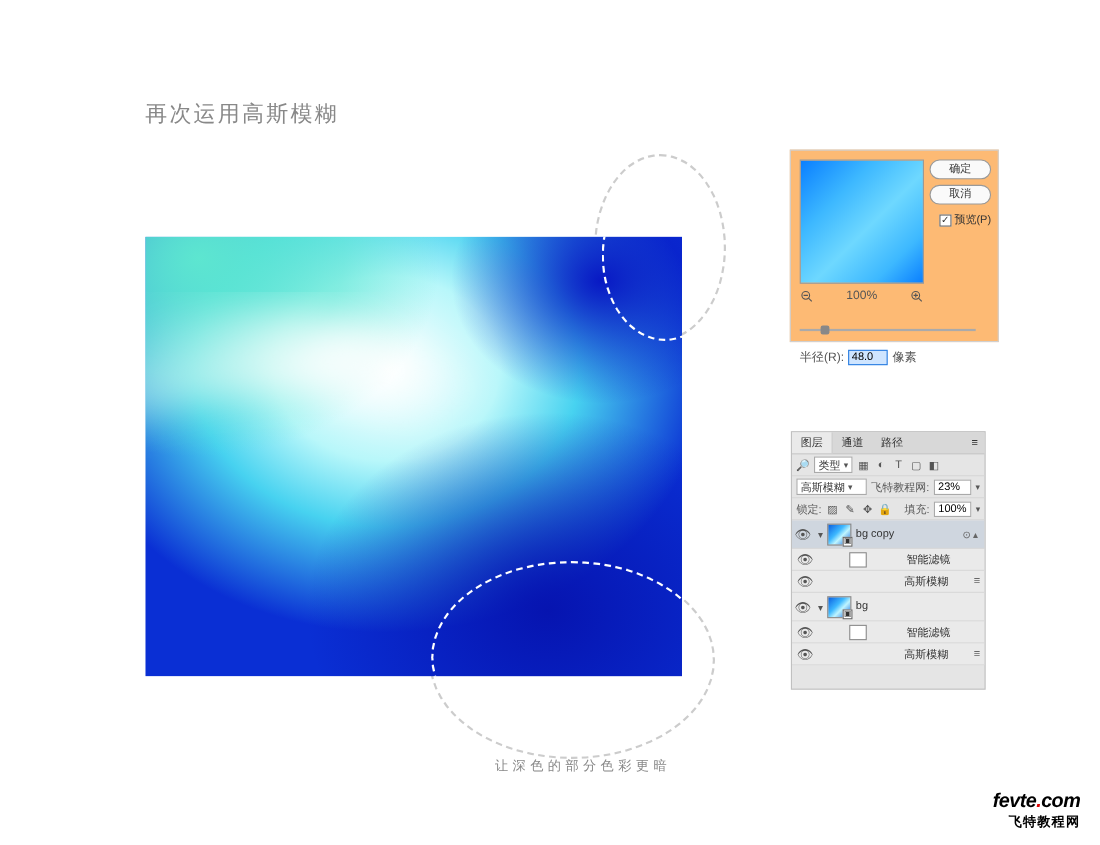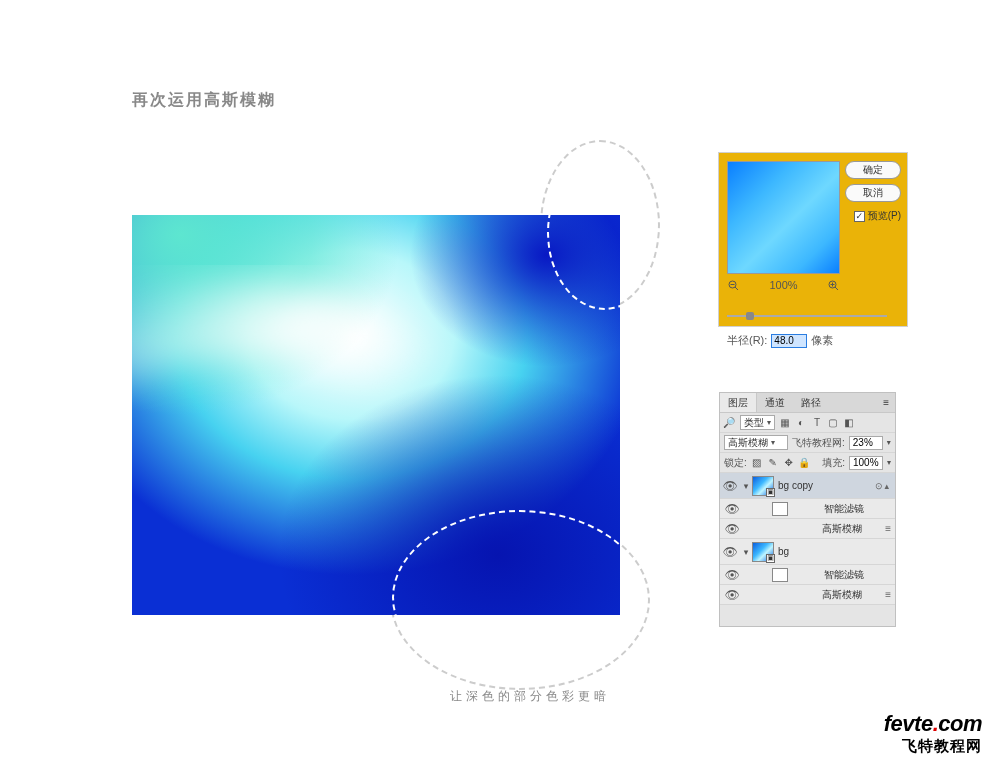--- a/index.html
+++ b/index.html
@@ -8,24 +8,23 @@
     height: 768px;
     background: #ffffff;
     font-family: "Microsoft YaHei", "PingFang SC", sans-serif;
     position: relative;
     overflow: hidden;
   }
   .title {
     position: absolute;
     left: 132px;
     top: 90px;
-    font-size: 16px;
+    font-size: 20px;
     color: #888;
     letter-spacing: 2px;
-    font-weight: bold;
   }
   .canvas-area {
     position: absolute;
     left: 132px;
     top: 215px;
     width: 488px;
     height: 400px;
     overflow: hidden;
   }
   .canvas-area svg { display: block; }
@@ -49,24 +48,24 @@
     top: 688px;
     font-size: 12px;
     color: #888;
     letter-spacing: 4px;
   }
 
   
   .dialog {
     position: absolute;
     left: 718px;
-    top: 152px;
+    top: 136px;
     width: 190px;
     height: 175px;
-    background: #eab308;
+    background: #fdba74;
     border: 1px solid #d0d0d0;
   }
   .preview-box {
     position: absolute;
     left: 8px; top: 8px;
     width: 113px; height: 113px;
     background: linear-gradient(135deg, #0a7fff 0%, #3db8ff 30%, #6ed8ff 55%, #3db8ff 80%, #0a7fff 100%);
     border: 1px solid #999;
   }
   .dlg-buttons {
@@ -258,23 +257,23 @@
   .sub-name { flex: 1; font-size: 10px; color: #333; margin-left: 32px; }
   .fx-icon { font-size: 9px; color: #666; margin-left: auto; margin-right: 2px; cursor: pointer; }
   .sub-right { margin-left: auto; font-size: 10px; color: #666; }
 
   .watermark {
     position: absolute;
     right: 18px;
     bottom: 12px;
     text-align: right;
   }
-  .wm-top { font-size: 22px; font-weight: 700; font-style: italic; color: #000; letter-spacing: -0.5px; }
+  .wm-top { font-size: 18px; font-weight: 700; font-style: italic; color: #000; letter-spacing: -0.5px; }
   .wm-red { color: #d00; }
-  .wm-bottom { font-size: 15px; font-weight: 900; color: #000; letter-spacing: 1px; }
+  .wm-bottom { font-size: 12px; font-weight: 900; color: #000; letter-spacing: 1px; }
 </style>
 </head>
 <body>
 
 <div class="title">再次运用高斯模糊</div>
 
 <div class="dashed-ellipse ell-top"></div>
 <div class="dashed-ellipse ell-bottom"></div>
 
 <div class="canvas-area">

